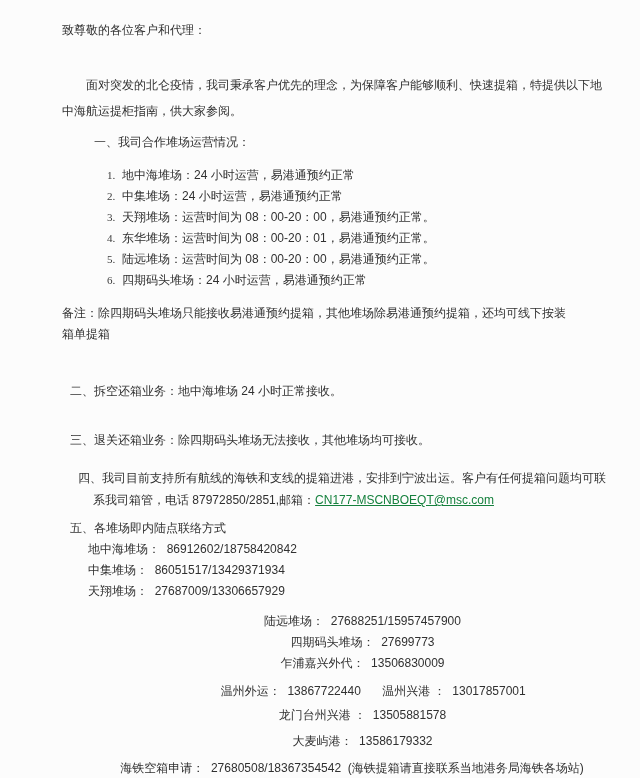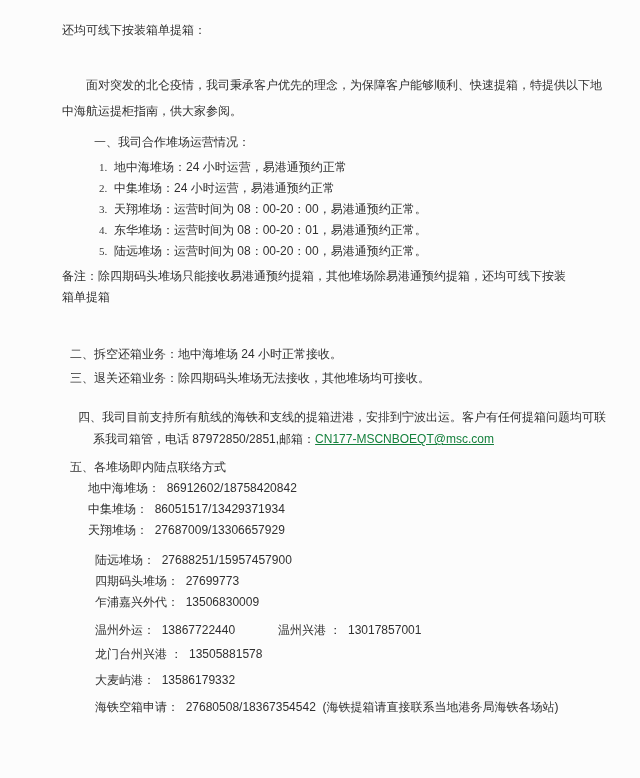--- a/index.html
+++ b/index.html
@@ -9,54 +9,55 @@
     font-family:"Liberation Sans","DejaVu Sans",sans-serif;
     font-size:12px;line-height:21px;
     -webkit-font-smoothing:antialiased;
   }
   .page{padding:22px 28px 0 62px;width:550px;}
   p{margin:0;}
   .salutation{line-height:16px;}
   .intro{margin-top:34px;line-height:26px;text-indent:2em;}
   .sec-indent{margin-left:8px;}
   .sec1-title{margin-top:8px;margin-left:32px;}
-  .yard-list{margin:4px;padding:0;list-style:none;}
+  .yard-list{margin:12px;padding:0;list-style:none;}
   .li{padding-left:33px;line-height:21px;}
   .li .num{display:inline-block;width:15px;font-family:"Liberation Serif","DejaVu Serif",serif;font-size:11px;color:#3a3a3a;}
   .remark{max-width:510px;line-height:21px;}
   .sec2{margin-top:36px;}
-  .sec3{margin-top:4px;font-family:Liberation Mono, monospace;}
+  .sec3{margin-top:28px;}
   .sec4{margin-top:16px;padding-left:23px;text-indent:-15px;line-height:22px;max-width:545px;}
   .email{color:#15803d;text-decoration:underline;cursor:pointer;white-space:nowrap;}
   .sec5-title{margin-top:7px;}
   .contact{margin-left:26px;line-height:21px;white-space:pre-wrap;}
   .grp2{margin-top:9px;}
-  .grp2 .contact, .wz, .grp3 .contact, .hetie{margin-left:33px;}
+  .grp2 .contact, .wz, .grp3 .contact, .hetie{margin-left:51px;text-align:center;}
   .wz{margin-top:6px;line-height:22px;white-space:pre-wrap;}
   .wz .left{display:inline-block;width:183px;}
   .grp3 .contact{line-height:26px;}
   .hetie{margin-top:4px;line-height:20px;max-width:478px;white-space:pre-wrap;}
 </style>
 </head>
 <body>
 
 <div class="page">
 
-  <p class="salutation">还均可线下按装箱单提箱：</p>
+  <p class="salutation">致尊敬的各位客户和代理：</p>
 
   <p class="intro">面对突发的北仑疫情，我司秉承客户优先的理念，为保障客户能够顺利、快速提箱，特提供以下地中海航运提柜指南，供大家参阅。</p>
 
   <p class="sec-indent sec1-title">一、我司合作堆场运营情况：</p>
 
   <div class="yard-list">
     <p class="li"><span class="num">1.</span><span>地中海堆场：24 小时运营，易港通预约正常</span></p>
     <p class="li"><span class="num">2.</span><span>中集堆场：24 小时运营，易港通预约正常</span></p>
     <p class="li"><span class="num">3.</span><span>天翔堆场：运营时间为 08：00-20：00，易港通预约正常。</span></p>
     <p class="li"><span class="num">4.</span><span>东华堆场：运营时间为 08：00-20：01，易港通预约正常。</span></p>
     <p class="li"><span class="num">5.</span><span>陆远堆场：运营时间为 08：00-20：00，易港通预约正常。</span></p>
+    <p class="li"><span class="num">6.</span><span>四期码头堆场：24 小时运营，易港通预约正常</span></p>
   </div>
 
   <p class="remark">备注：除四期码头堆场只能接收易港通预约提箱，其他堆场除易港通预约提箱，还均可线下按装箱单提箱</p>
 
   <p class="sec-indent sec2">二、拆空还箱业务：地中海堆场 24 小时正常接收。</p>
 
   <p class="sec-indent sec3">三、退关还箱业务：除四期码头堆场无法接收，其他堆场均可接收。</p>
 
   <p class="sec-indent sec4"><span>四、我司目前支持所有航线的海铁和支线的提箱进港，安排到宁波出运。客户有任何提箱问题均可联系我司箱管，电话 87972850/2851,邮箱：</span><span class="email">CN177-MSCNBOEQT@msc.com</span></p>
 

